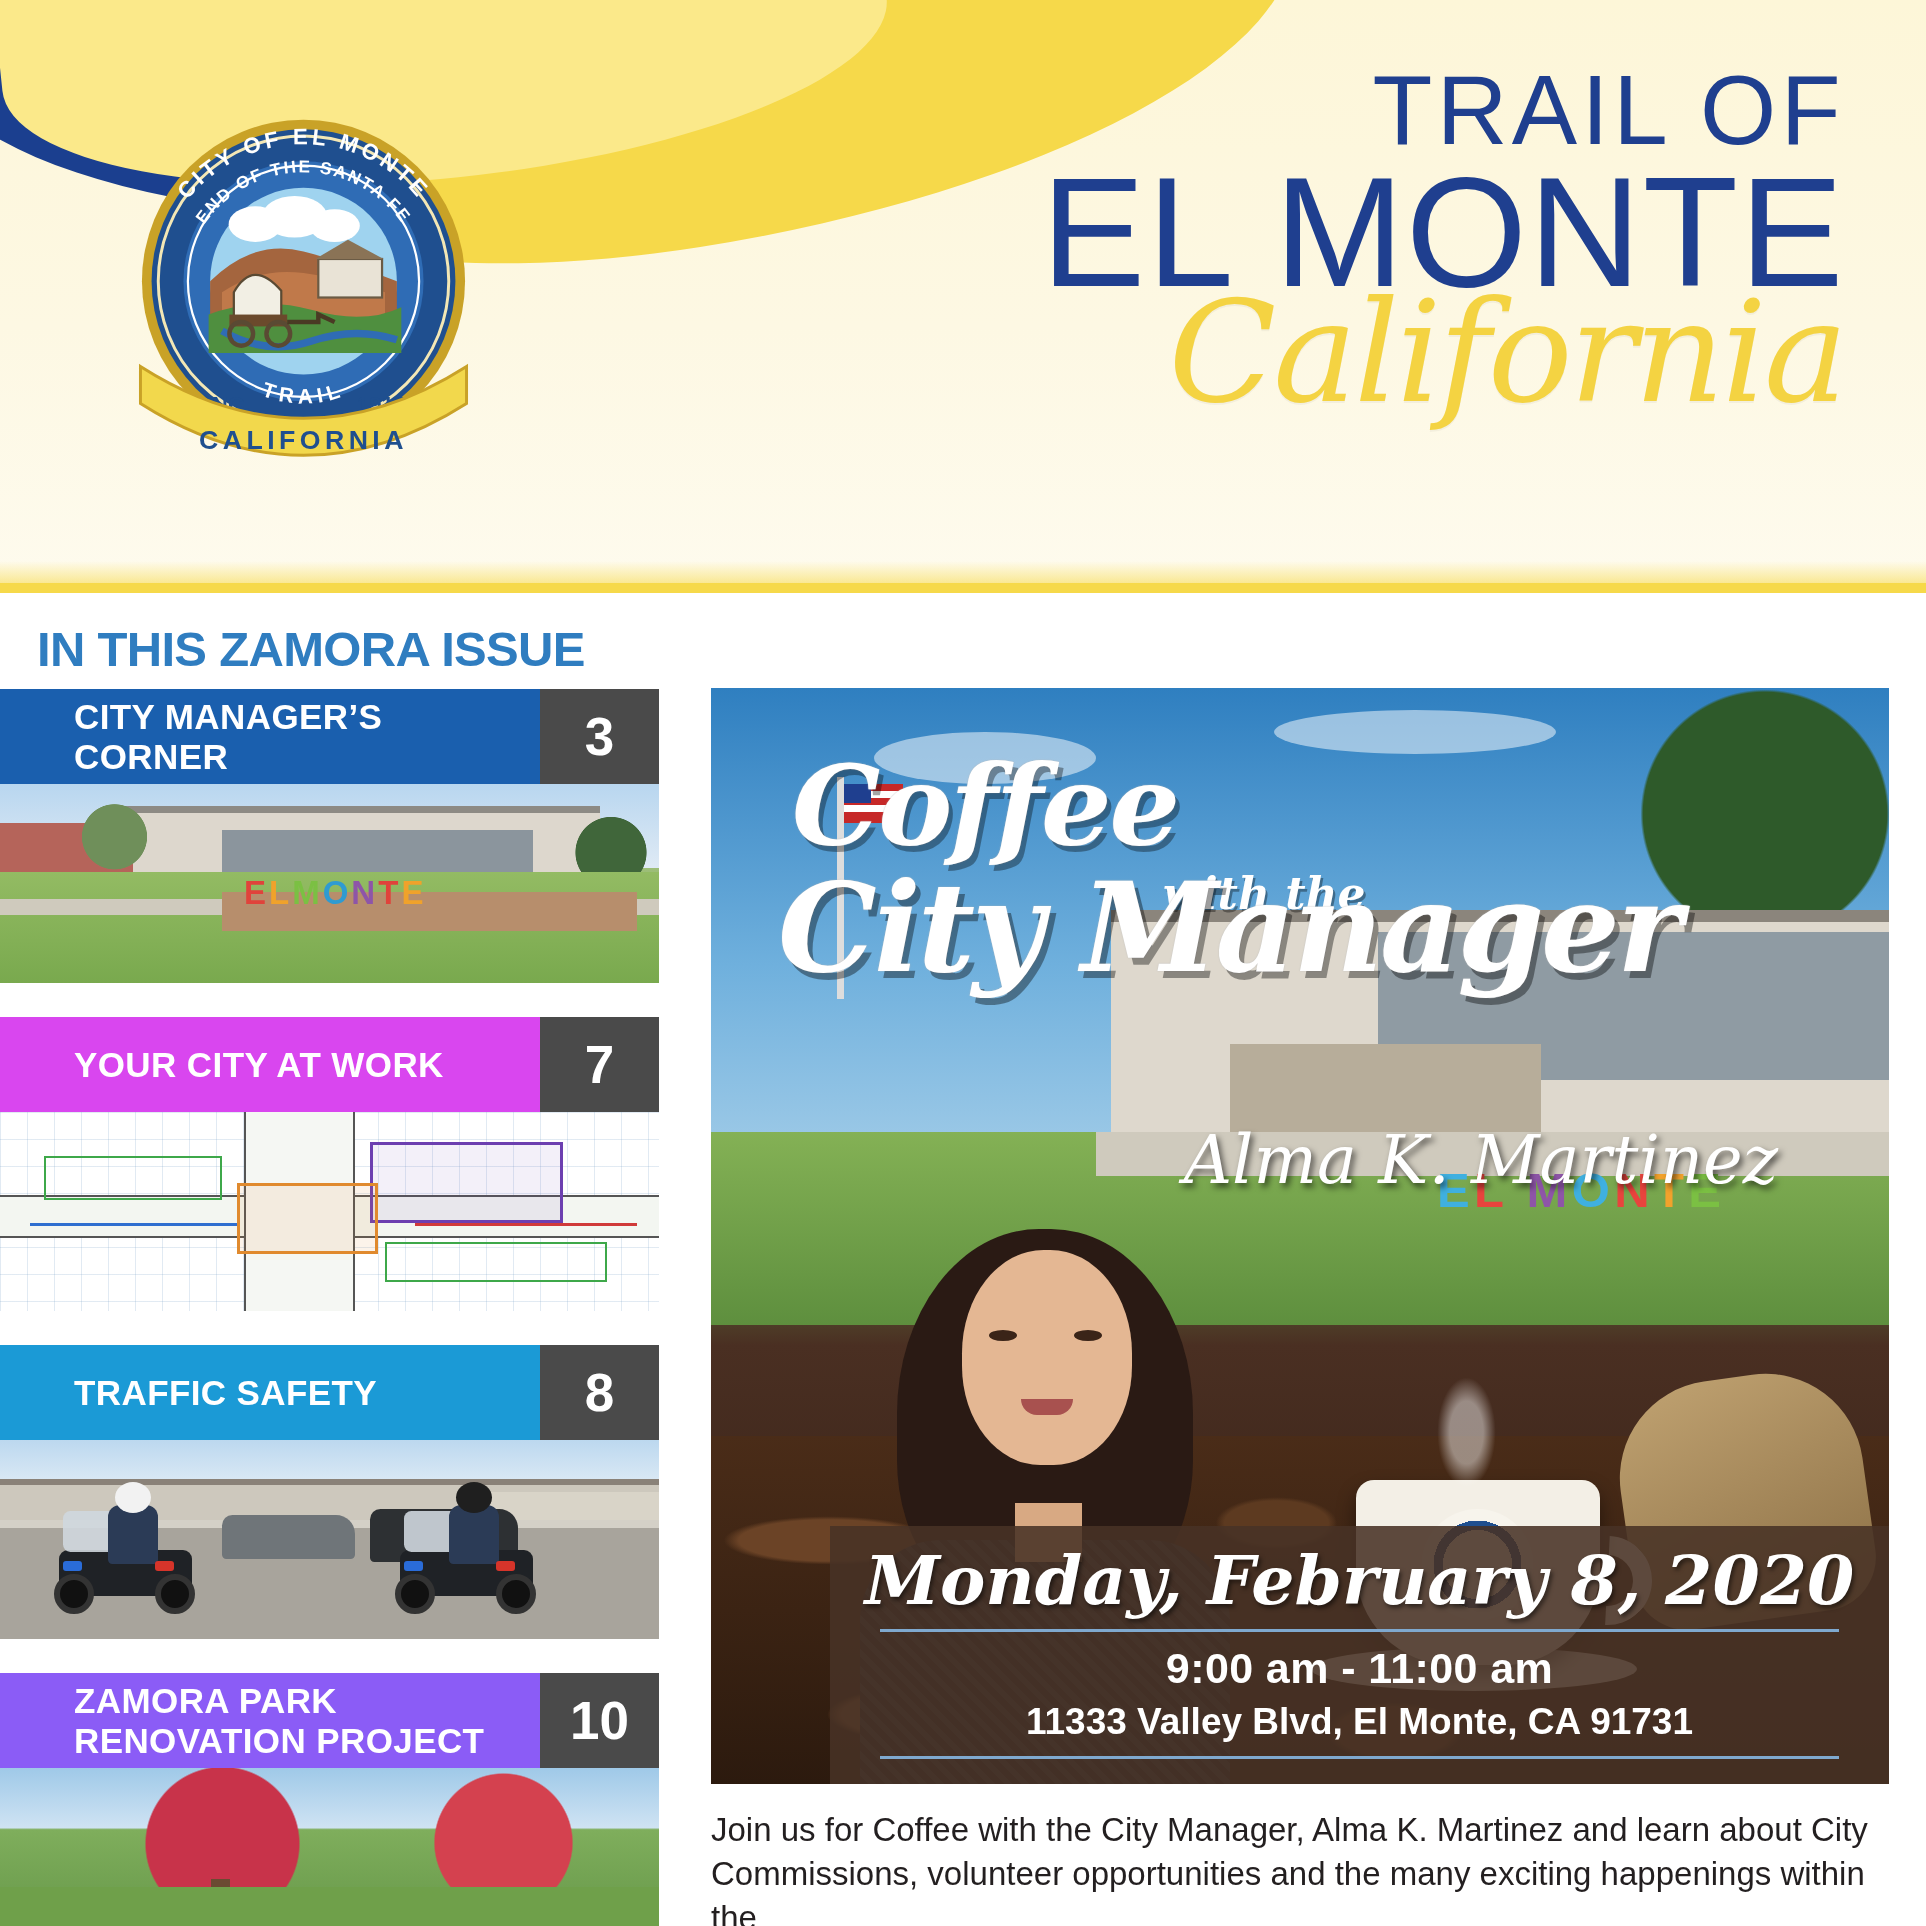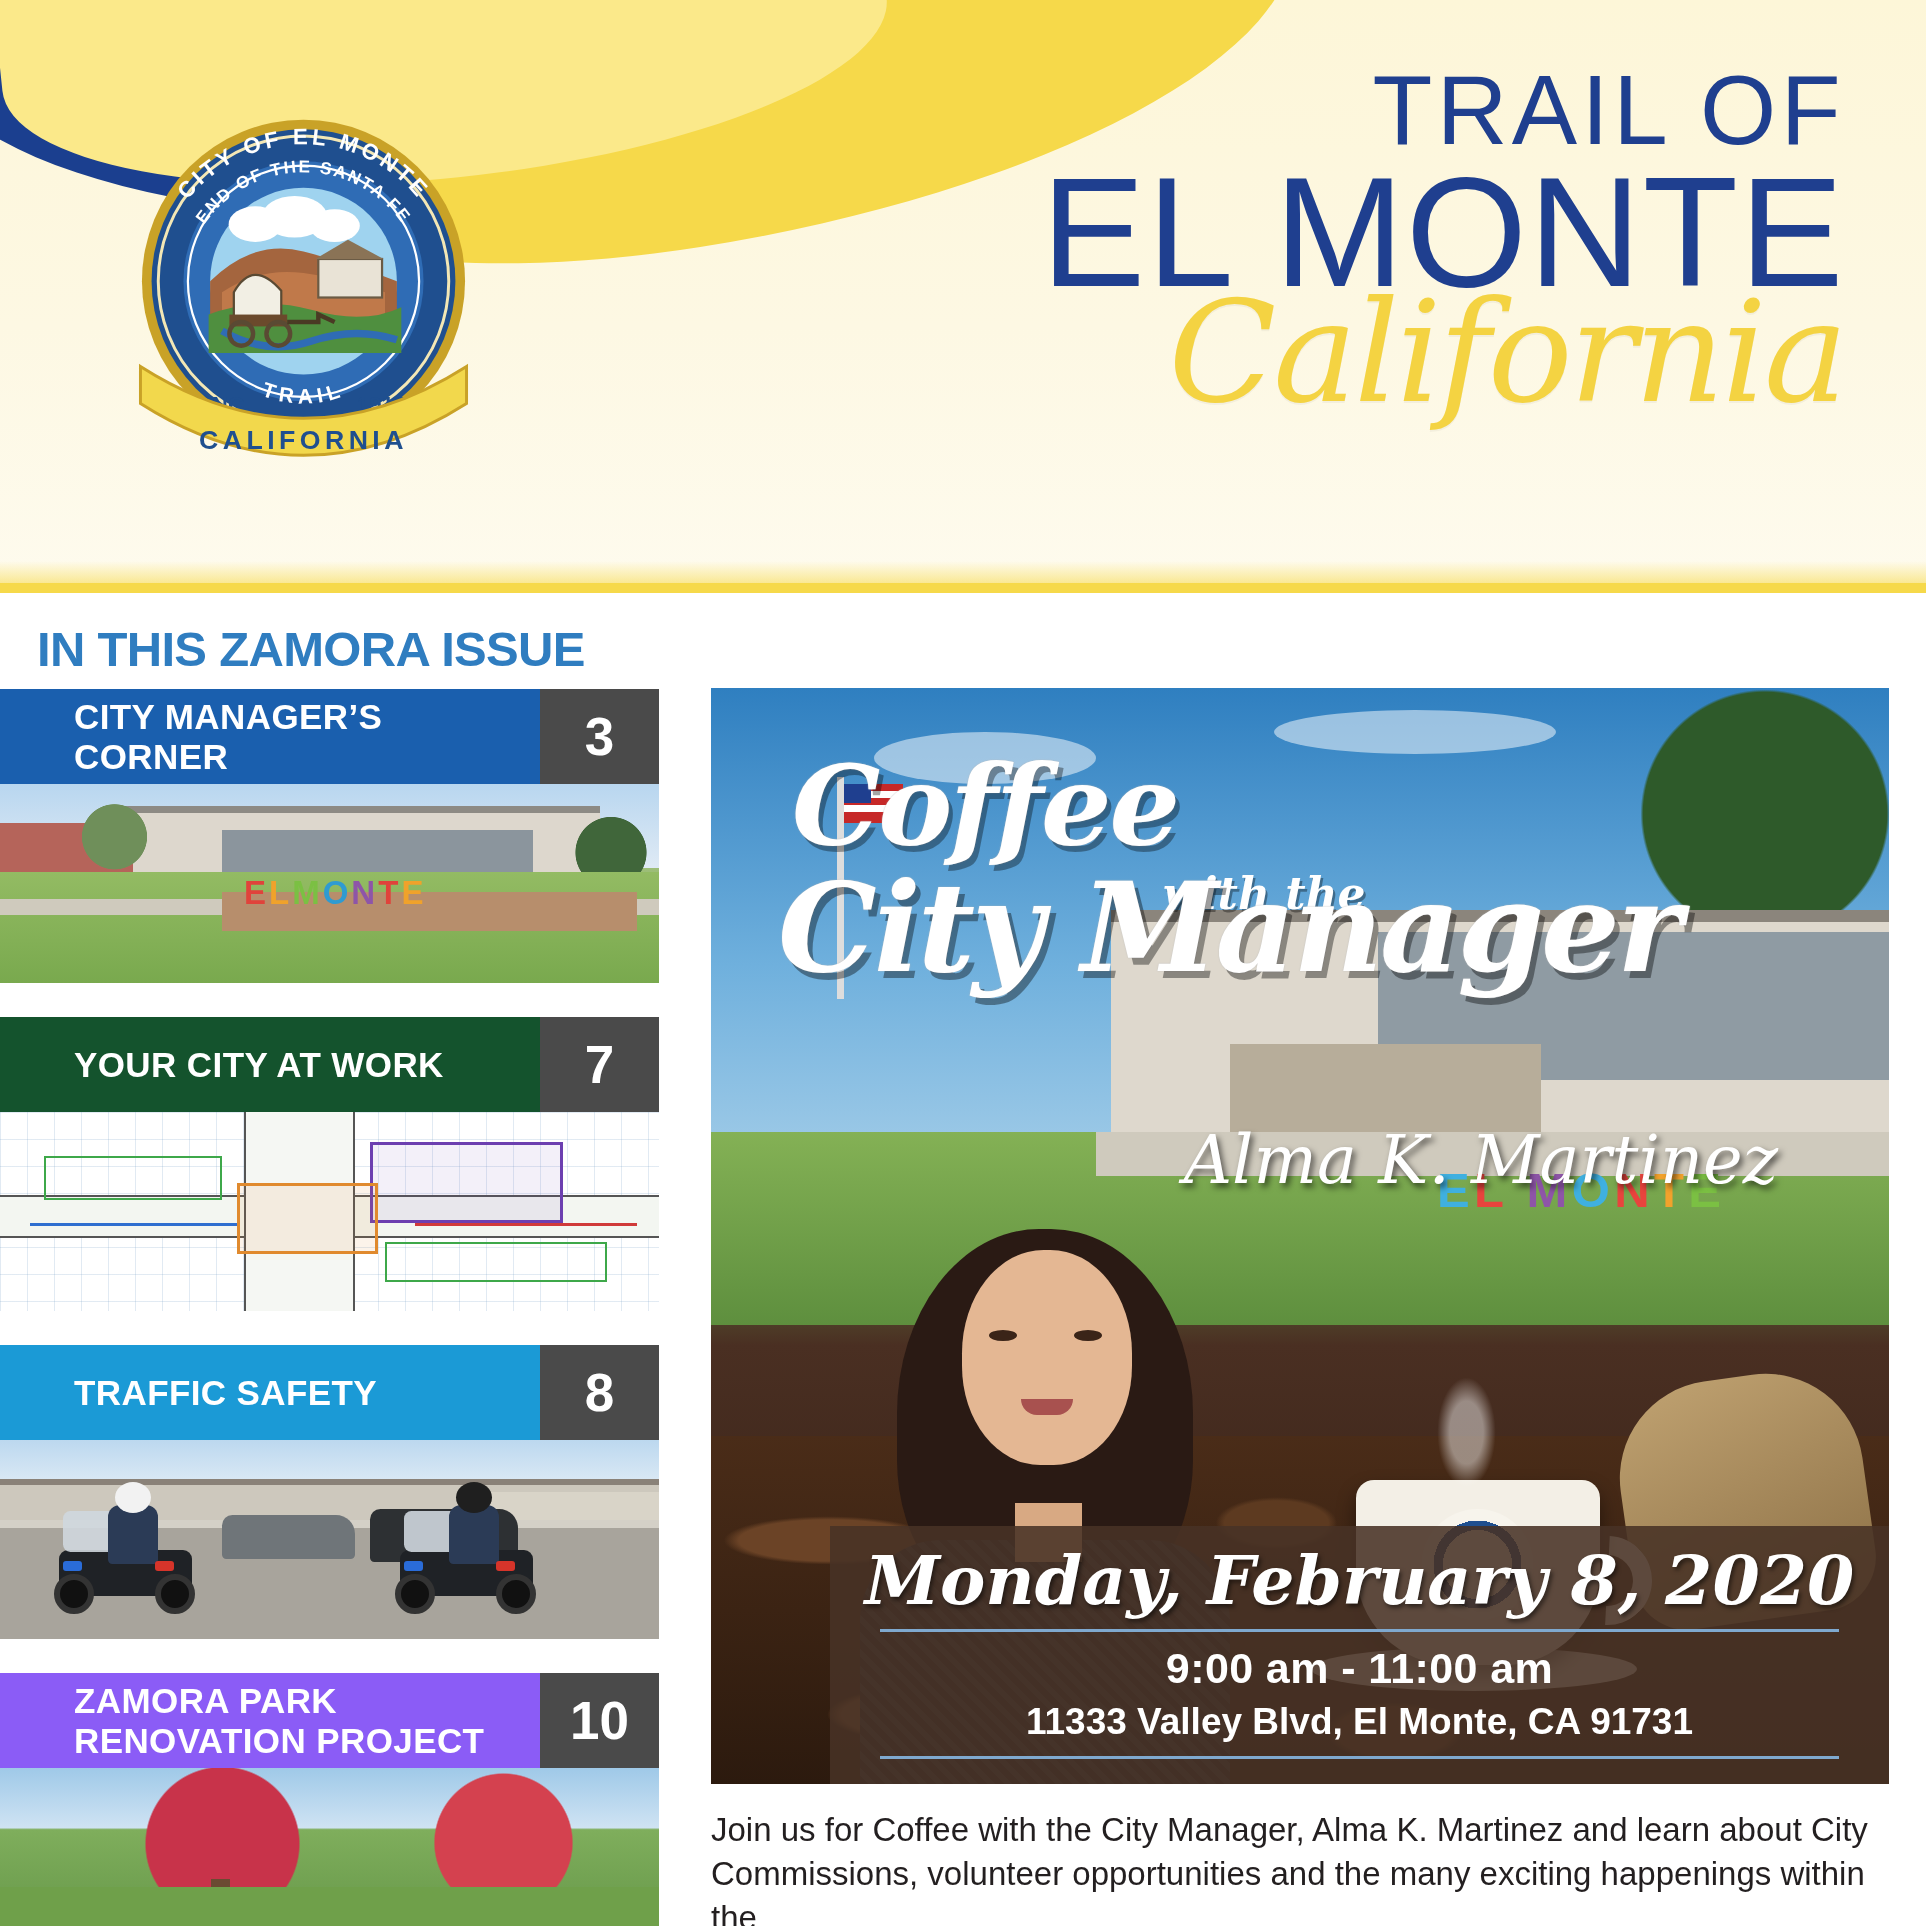--- a/index.html
+++ b/index.html
@@ -145,21 +145,21 @@
     display: flex;
     align-items: center;
     padding-left: 74px;
     color: #ffffff;
     font-size: 35px;
     font-weight: bold;
     letter-spacing: 0.4px;
     line-height: 1.12;
   }
   .toc-label.c-blue   { background: #1a5fae; }
-  .toc-label.c-orange { background: #14532d; }
+  .toc-label.c-orange { background: #d946ef; }
   .toc-label.c-ltblue { background: #1b9ad6; }
   .toc-label.c-green  { background: #8b5cf6; }
   .toc-num {
     width: 119px;
     background: #4a4a4a;
     color: #ffffff;
     font-size: 53px;
     font-weight: bold;
     display: flex;
     align-items: center;

